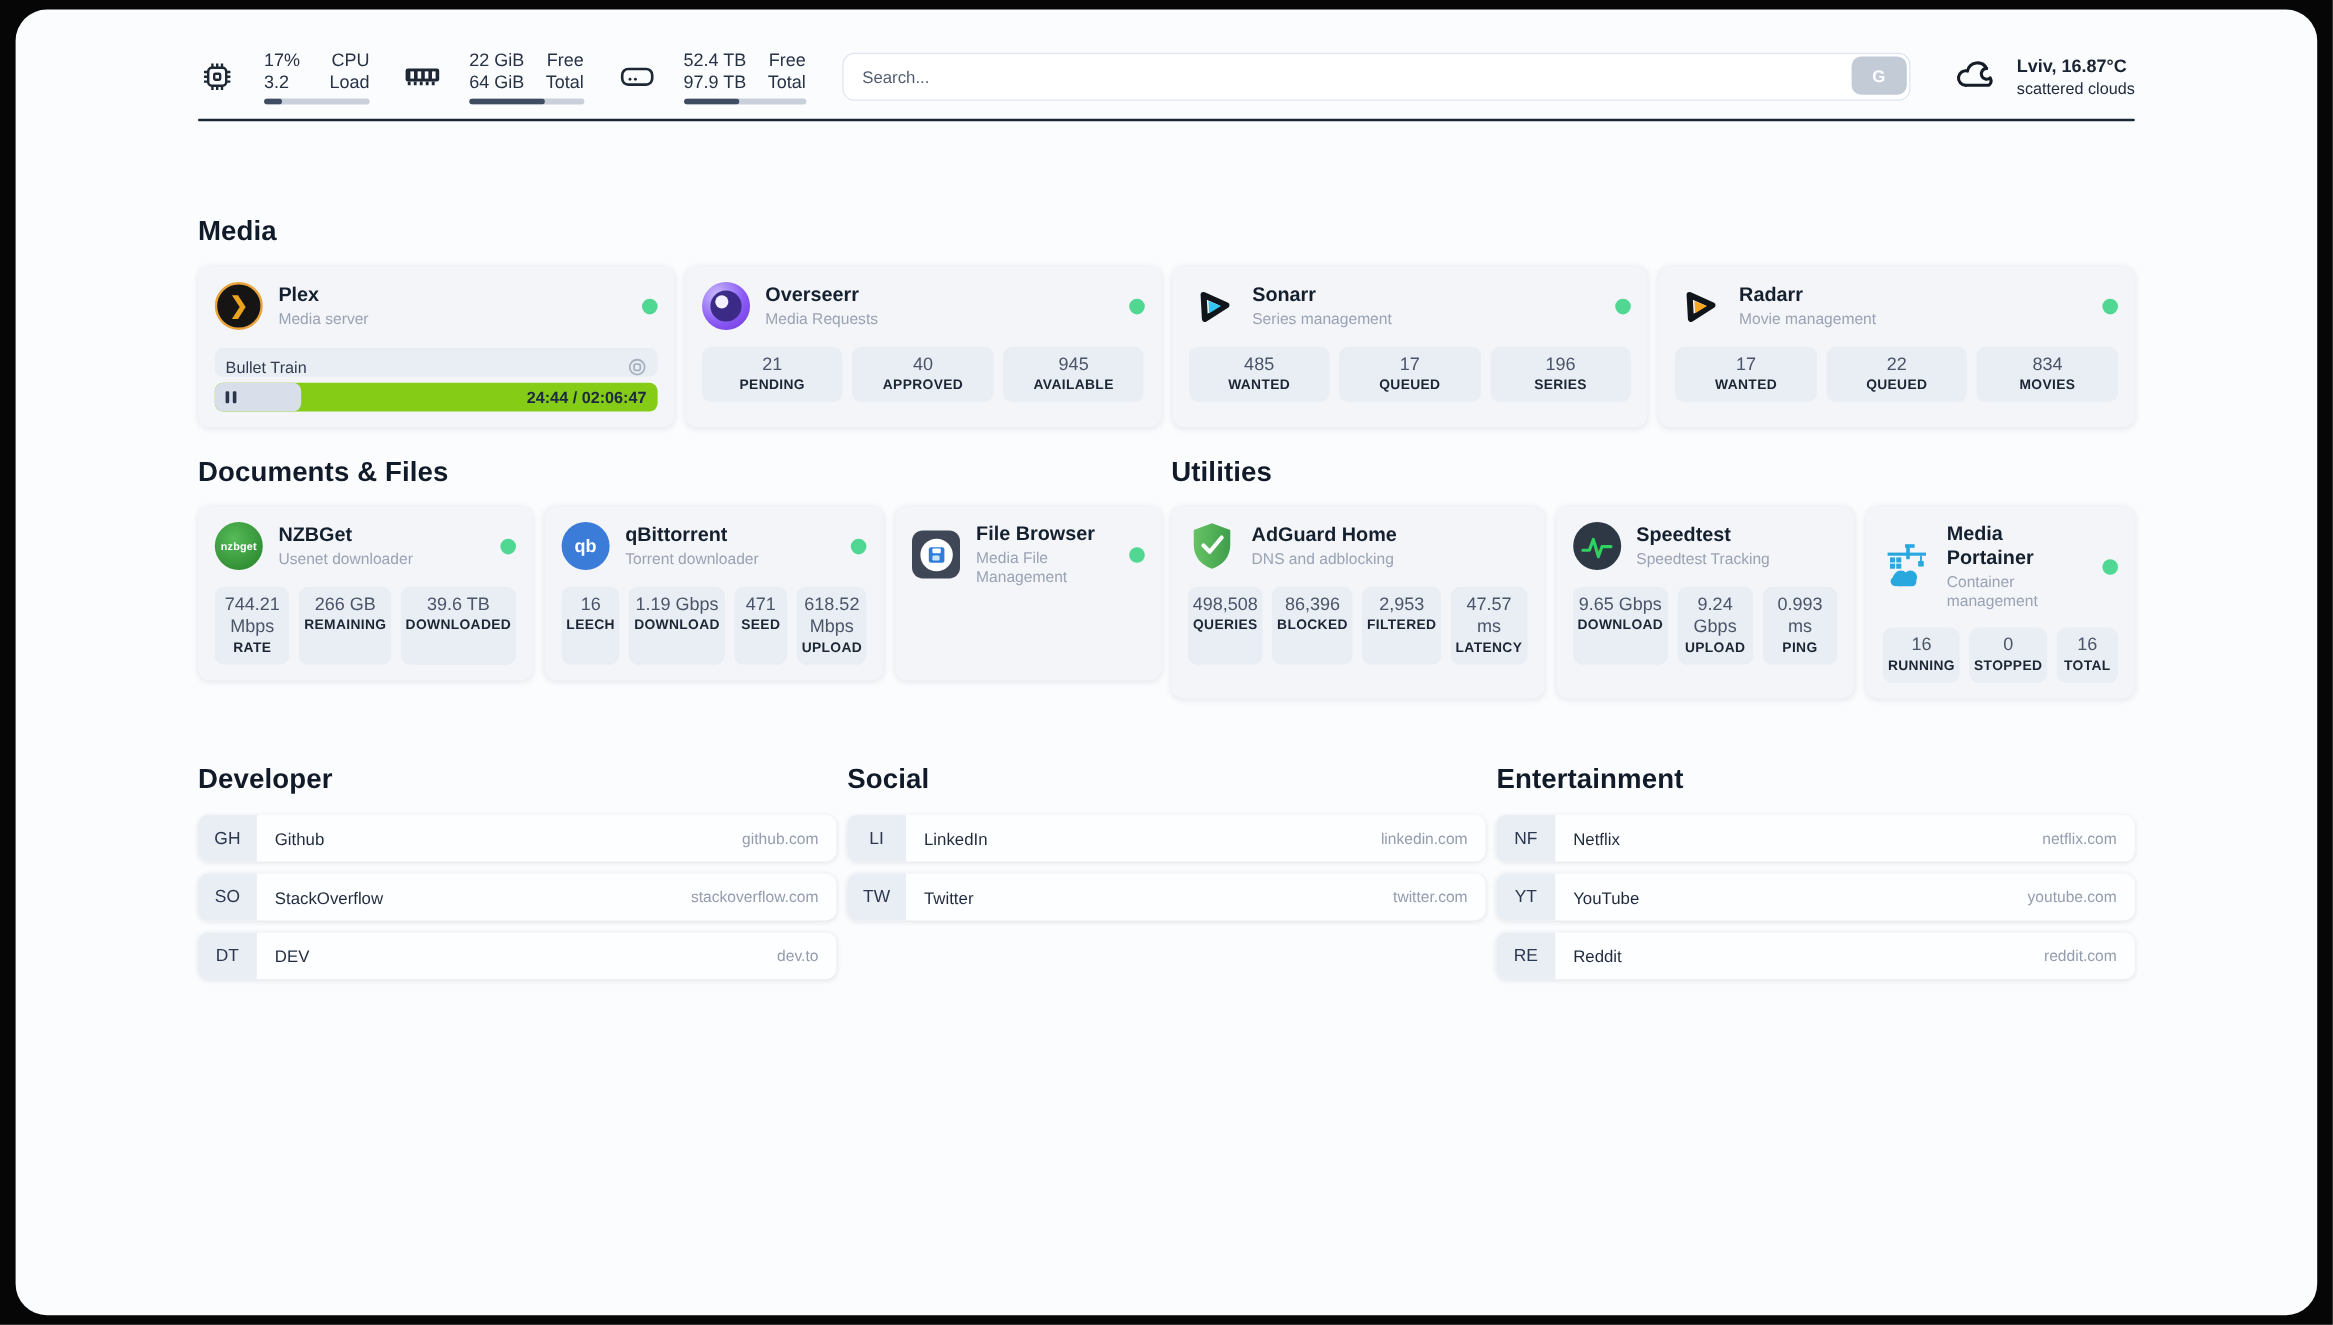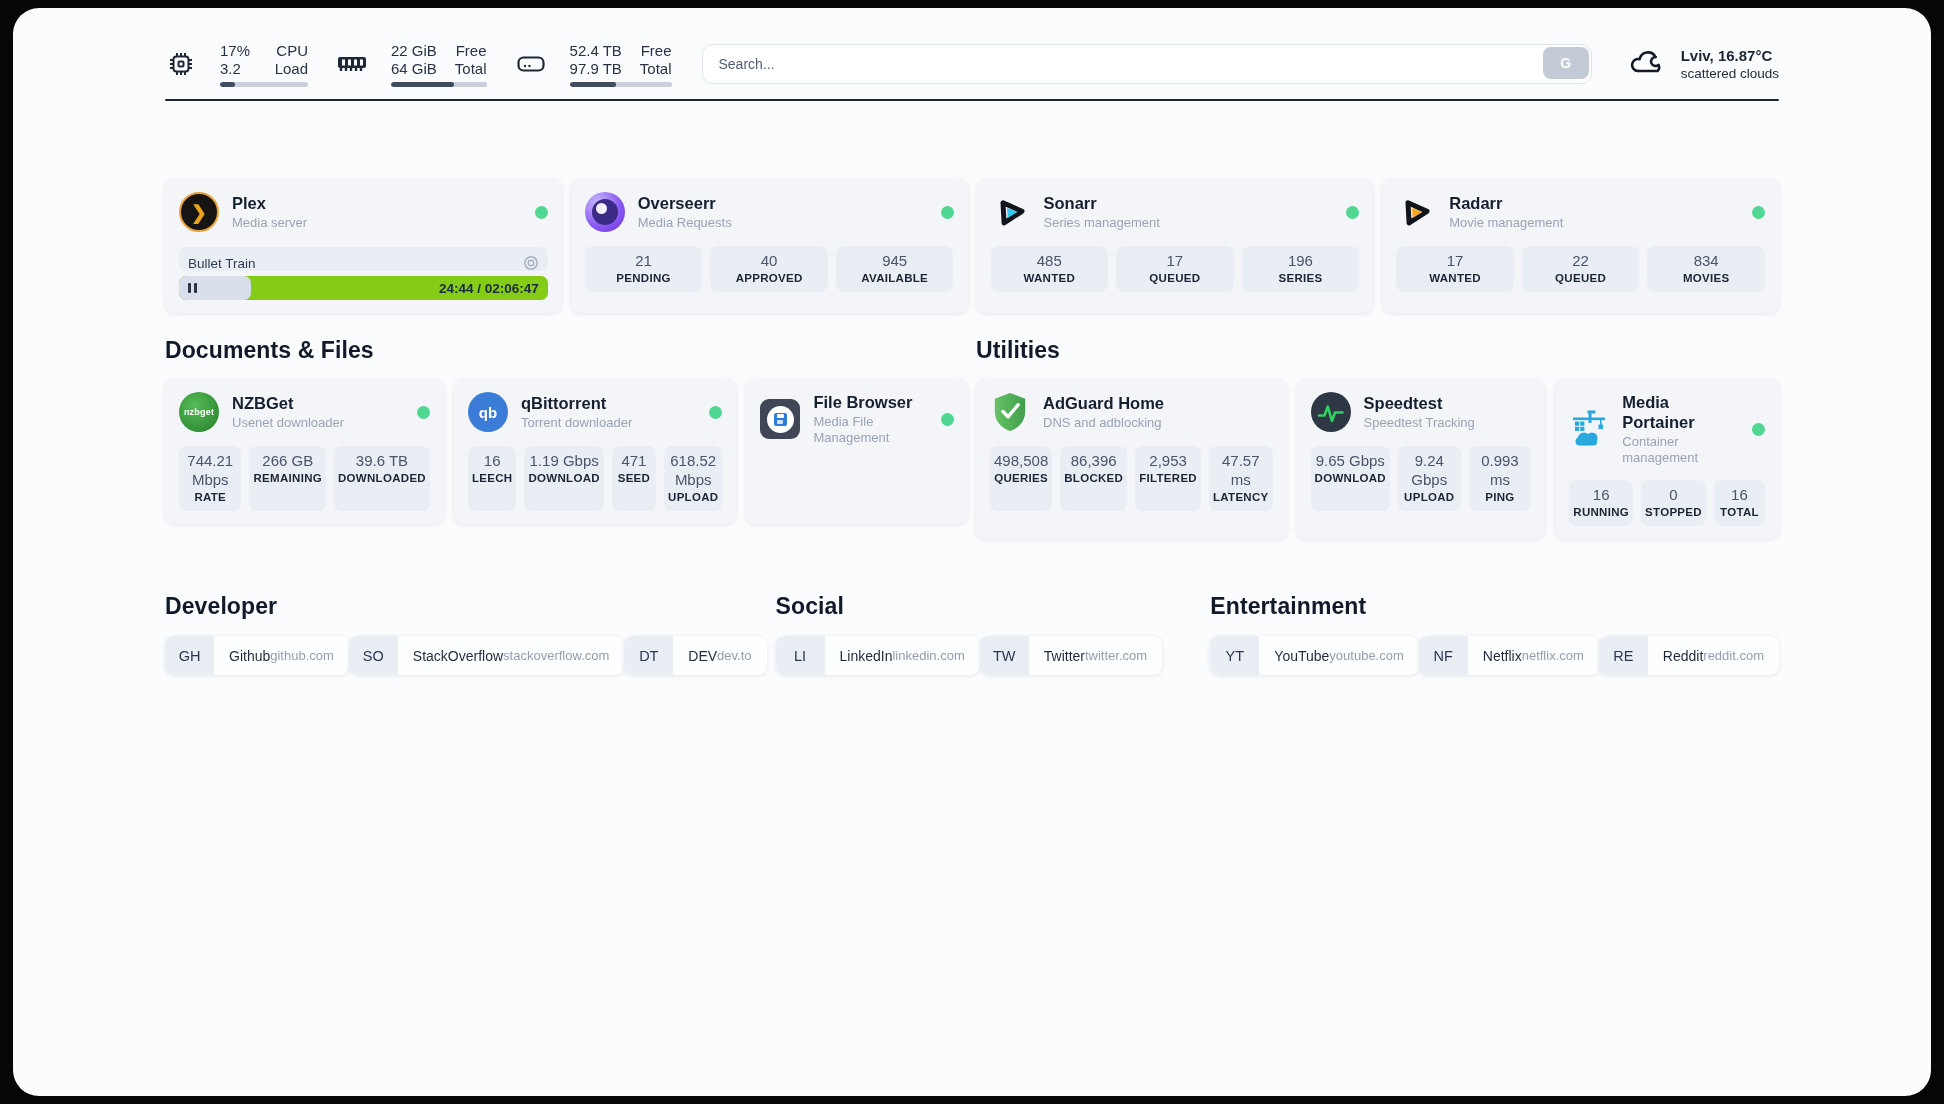--- a/index.html
+++ b/index.html
@@ -73,21 +73,21 @@
   .ic-qb{border-radius:50%;background:#3b7cd9;color:#fff;font-size:15px;font-weight:600}
   .ic-fb{border-radius:9px;background:#3f4756}
   .ic-fb .fb-circle{width:27px;height:27px;border-radius:50%;background:#fff;display:flex;align-items:center;justify-content:center}
   .ic-fb .fb-floppy{width:13px;height:13px;border-radius:2px;background:#2f7cd9;position:relative}
   .ic-fb .fb-floppy::before{content:"";position:absolute;left:3px;top:1.5px;width:7px;height:3.5px;background:#fff;border-radius:1px}
   .ic-fb .fb-floppy::after{content:"";position:absolute;left:3.5px;bottom:1.5px;width:6px;height:4px;background:#cfe3f8;border-radius:1px}
   .ic-speedtest{border-radius:50%;background:#2e3744}
 
   
   .links{display:grid;grid-template-columns:repeat(3,1fr);gap:9px;margin-top:54px;align-items:start}
-  .link-list{display:flex;flex-direction:row;margin-top:16px}
+  .link-list{display:flex;flex-direction:column;gap:10px;margin-top:16px}
   .link-row{display:flex;align-items:center;height:39px;background:#fdfeff;border-radius:9px;
     box-shadow:0 1px 4px rgba(20,30,50,.10);text-decoration:none;cursor:pointer}
   .abbr{width:49px;align-self:stretch;background:#e9edf4;border-radius:9px 0 0 9px;display:flex;align-items:center;
     justify-content:center;font-size:14.5px;font-weight:500;color:#2c3850}
   .link-name{margin-left:15px;font-size:14px;font-weight:500;color:#1f2a3c}
   .link-url{margin-left:auto;margin-right:15px;font-size:13px;color:#949dad}
 </style>
 </head>
 <body>
 
@@ -191,20 +191,21 @@
       <div>
         <div class="weather-loc">Lviv, 16.87°C</div>
         <div class="weather-cond">scattered clouds</div>
       </div>
     </div>
   </div>
 
   <div class="divider"></div>
 
   <div class="media-sec">
+    <h2 class="sec">Media</h2>
     <div class="cards4">
 
       <div class="card">
         <div class="app-head">
           <span class="app-icon ic-plex">❯</span>
           <div class="app-meta">
             <div class="app-name">Plex</div>
             <div class="app-desc">Media server</div>
           </div>
           <span class="dot"></span>
@@ -543,30 +544,30 @@
           <span class="link-name">Twitter</span>
           <span class="link-url">twitter.com</span>
         </a>
       </div>
     </div>
 
     <div>
       <h2 class="sec">Entertainment</h2>
       <div class="link-list">
         <a class="link-row">
+          <span class="abbr">NF</span>
+          <span class="link-name">Netflix</span>
+          <span class="link-url">netflix.com</span>
+        </a>
+        <a class="link-row">
           <span class="abbr">YT</span>
           <span class="link-name">YouTube</span>
           <span class="link-url">youtube.com</span>
         </a>
         <a class="link-row">
-          <span class="abbr">NF</span>
-          <span class="link-name">Netflix</span>
-          <span class="link-url">netflix.com</span>
-        </a>
-        <a class="link-row">
           <span class="abbr">RE</span>
           <span class="link-name">Reddit</span>
           <span class="link-url">reddit.com</span>
         </a>
       </div>
     </div>
   </div>
 
 </div>
 </div>

